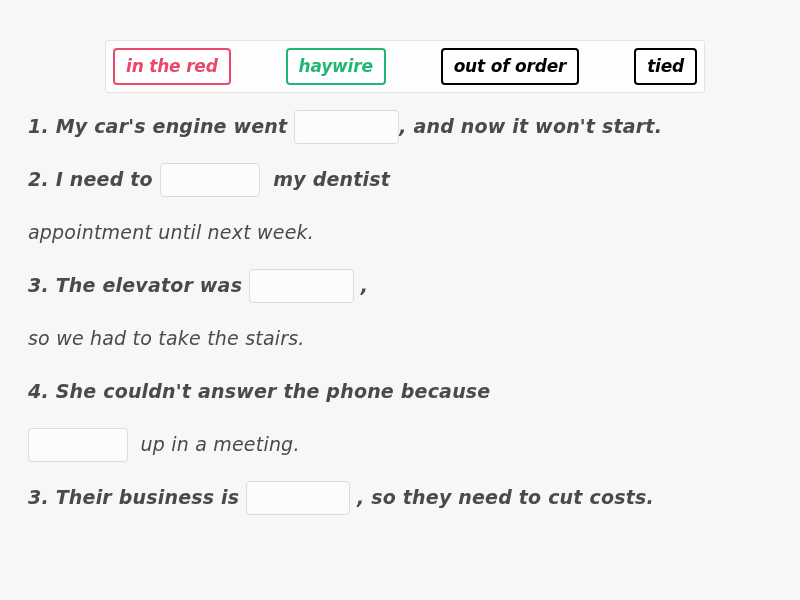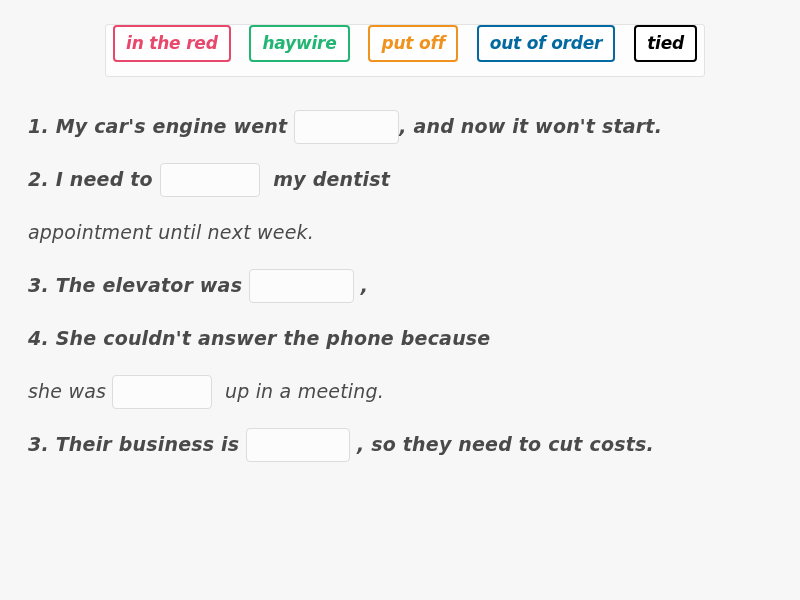--- a/index.html
+++ b/index.html
@@ -21,27 +21,28 @@
     position: relative;
     width: 800px;
     height: 600px;
     background: #f7f7f7;
   }
 
   
   .word-bank {
     position: absolute;
     left: 105px;
-    top: 24px;
+    top: 40px;
     width: 600px;
     height: 53px;
     background: #fdfdfd;
     border: 1px solid #e3e3e3;
     border-radius: 3px;
     display: flex;
+    align-items: center;
     justify-content: space-between;
     padding: 0 7px;
     gap: 6px;
   }
 
   .word-card {
     flex: 0 0 auto;
     height: 37px;
     border: 2px solid currentColor;
     border-radius: 4px;
@@ -107,24 +108,21 @@
 
 <div id="app">
 
   <div class="word-bank" style="border-color: rgb(227, 227, 227);">
       <div class="word-card" style="color: rgb(232, 72, 107);">
         <span class="word-label">in the red</span>
       </div>
       <div class="word-card" style="color: rgb(34, 181, 115);">
         <span class="word-label">haywire</span>
       </div>
-      <div class="word-card" style="color: rgb(240, 147, 30);">
-        <span class="word-label">put off</span>
-      </div>
-      <div class="word-card" style="color: #0369a1;">
+      <div class="word-card" style="color: #000000;">
         <span class="word-label">out of order</span>
       </div>
       <div class="word-card" style="color: #000000;">
         <span class="word-label">tied</span>
       </div>
     </div>
 
   <div class="sentences">
       <div class="line">
         <span class="seg bold">1. My car's engine went </span>
@@ -138,24 +136,26 @@
       </div>
       <div class="line">
         <span class="seg normal">appointment until next week.</span>
       </div>
       <div class="line">
         <span class="seg bold">3. The elevator was </span>
         <span class="blank" style="width: 105px; border-color: rgb(220, 220, 220); background: rgb(252, 252, 252);"></span>
         <span class="seg bold"> ,</span>
       </div>
       <div class="line">
+        <span class="seg normal">so we had to take the stairs.</span>
+      </div>
+      <div class="line">
         <span class="seg bold">4. She couldn't answer the phone because</span>
       </div>
       <div class="line">
-        <span class="seg normal">she was </span>
         <span class="blank" style="width: 100px; border-color: rgb(220, 220, 220); background: rgb(252, 252, 252);"></span>
         <span class="seg normal">  up in a meeting.</span>
       </div>
       <div class="line">
         <span class="seg bold">3. Their business is </span>
         <span class="blank" style="width: 104px; border-color: rgb(220, 220, 220); background: rgb(252, 252, 252);"></span>
         <span class="seg bold"> , so they need to cut costs.</span>
       </div>
     </div>
 

